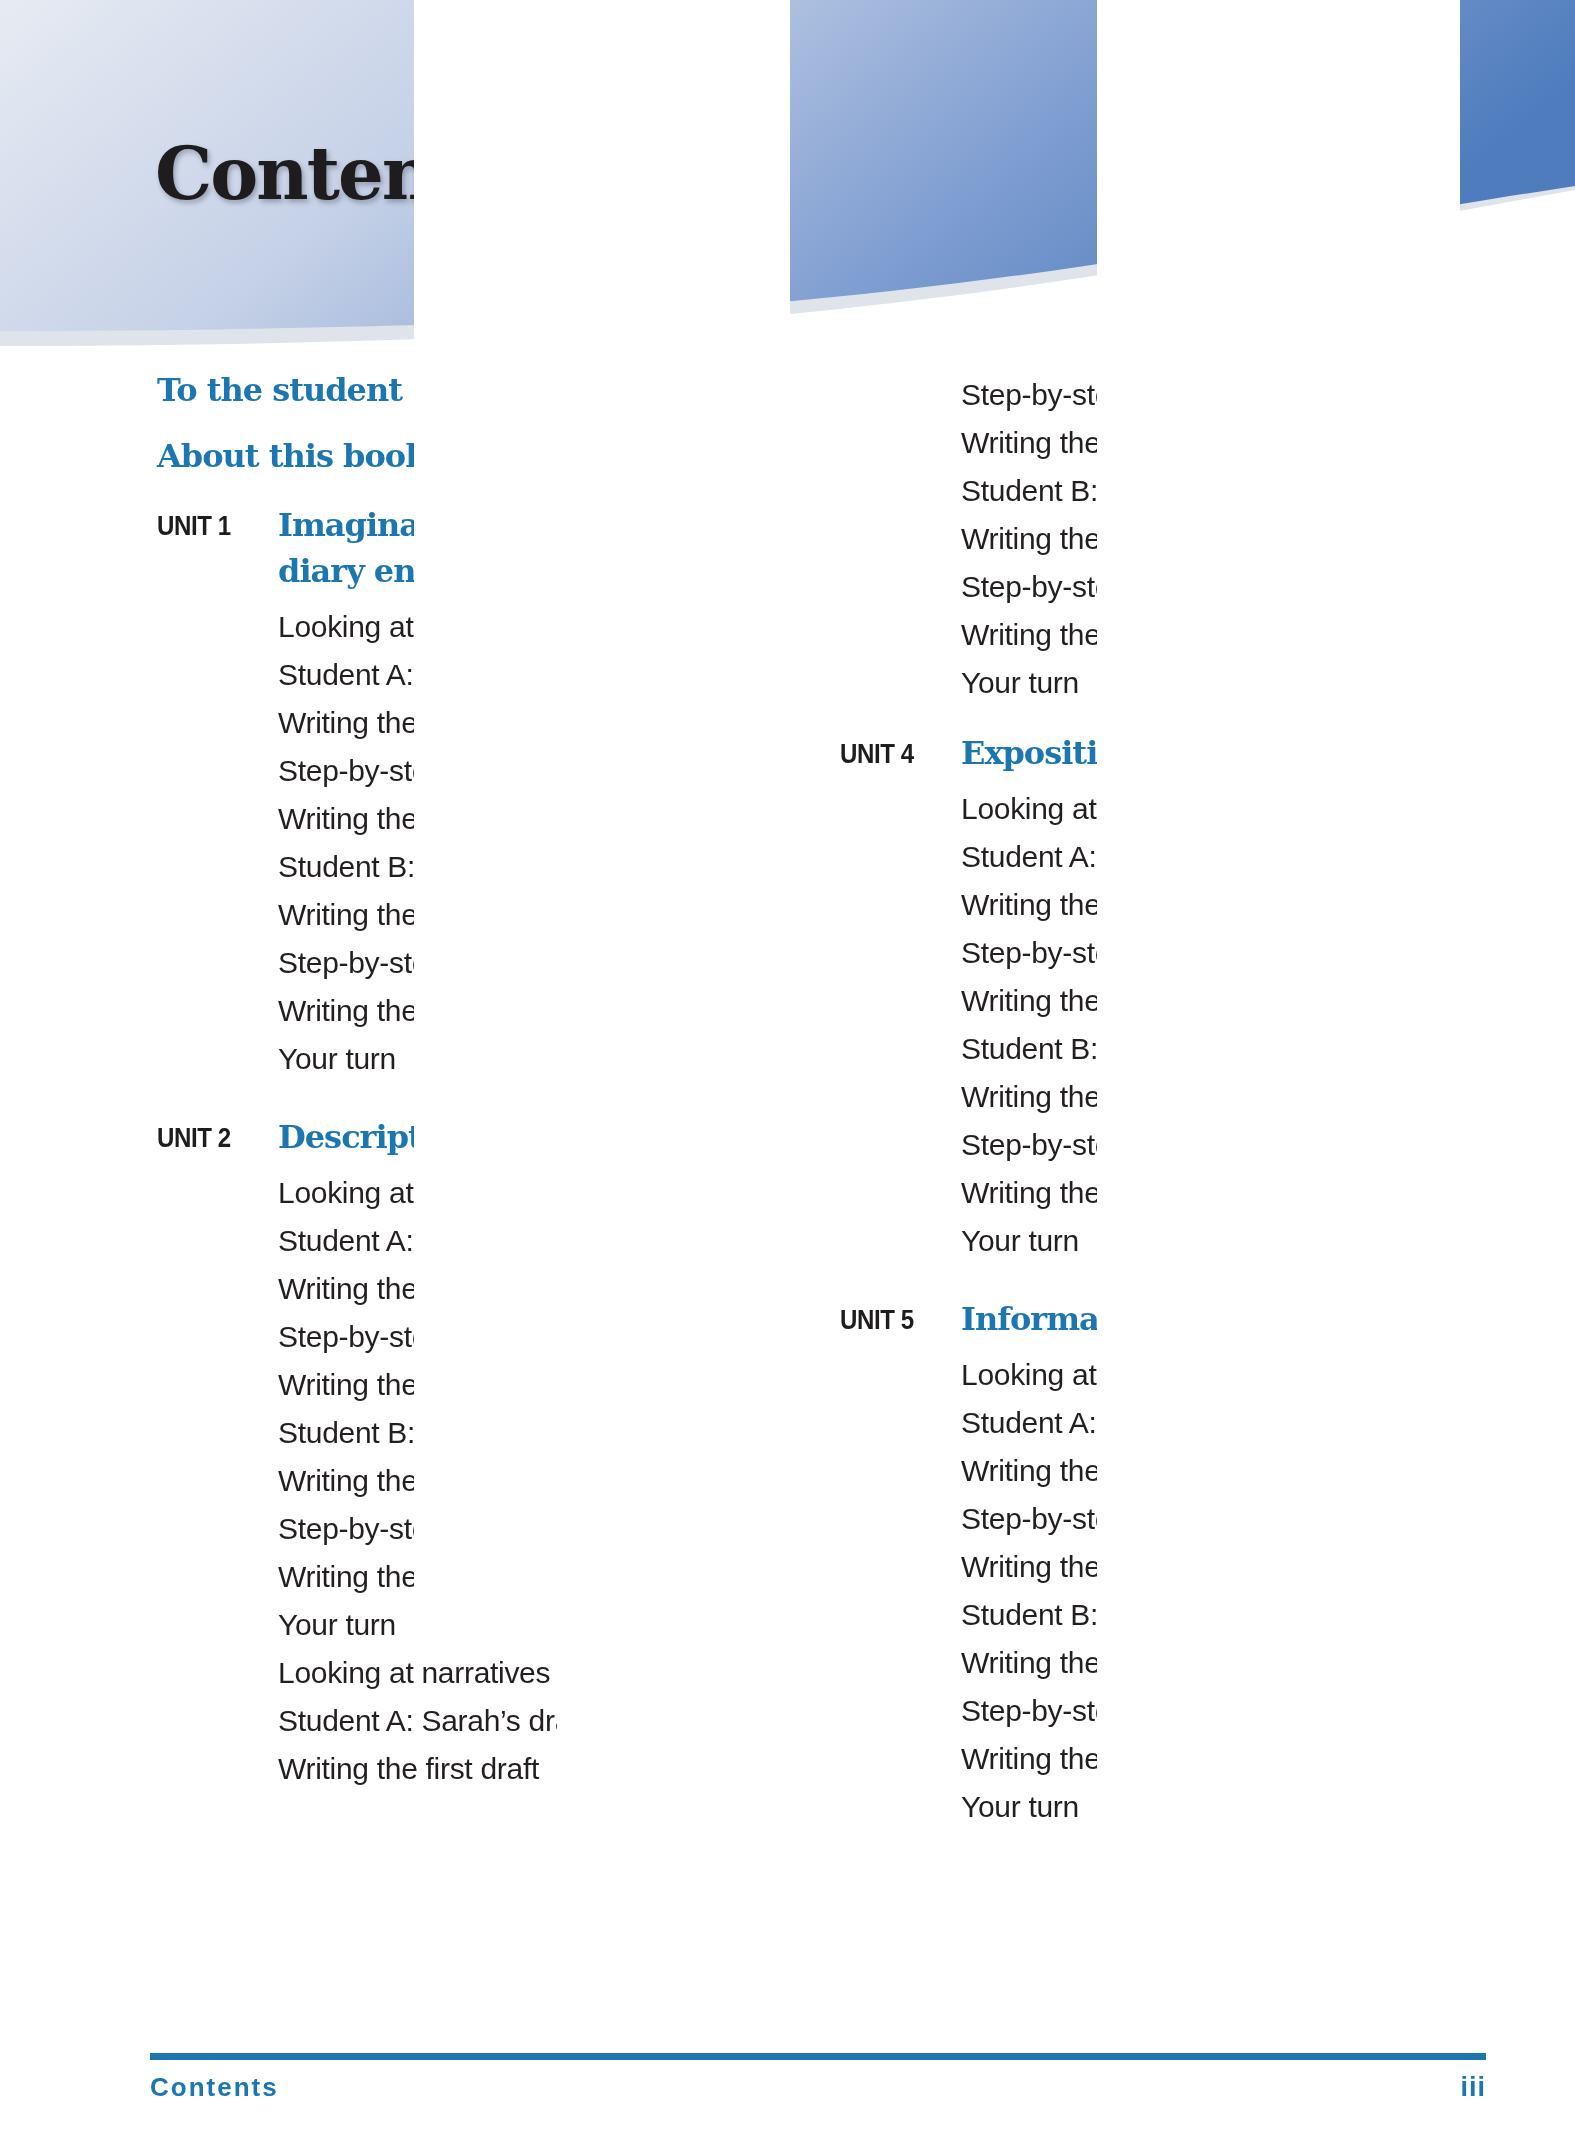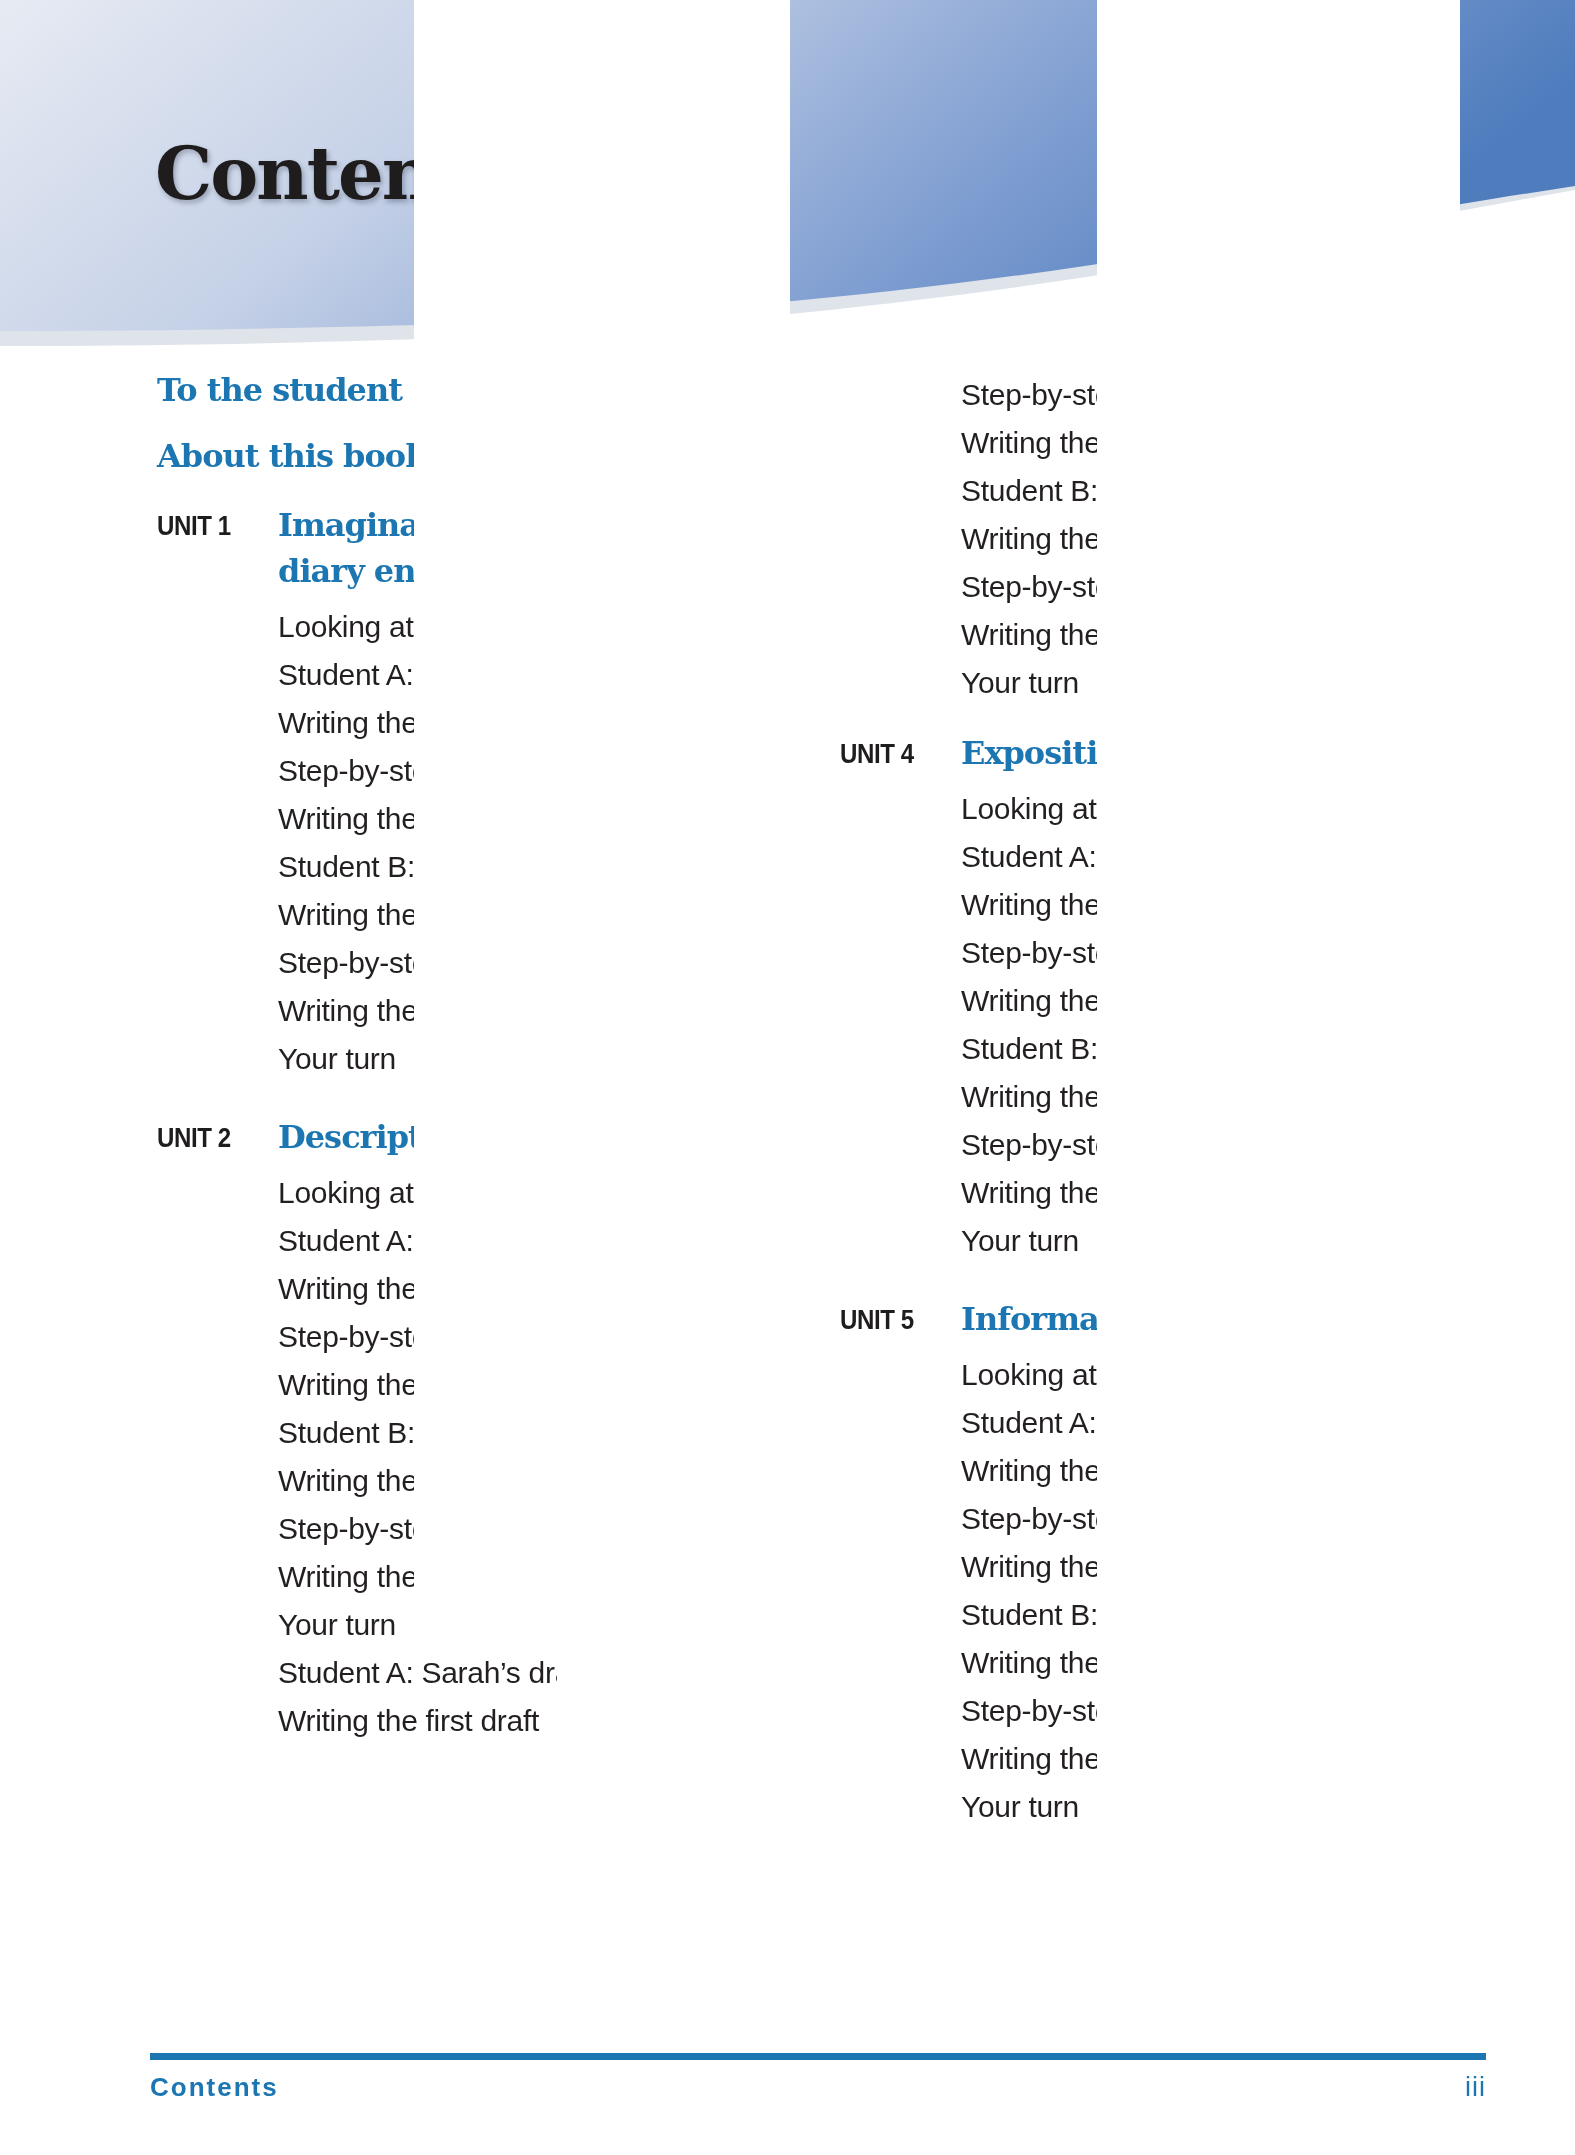--- a/index.html
+++ b/index.html
@@ -152,21 +152,21 @@
   }
   .footer-left {
     font-family: "Liberation Sans", sans-serif;
     font-weight: bold;
     font-size: 26px;
     letter-spacing: 2px;
     color: var(--accent, #1b76b1);
   }
   .footer-right {
     font-family: "Liberation Sans", sans-serif;
-    font-weight: normal;
+    font-weight: bold;
     font-size: 27px;
     letter-spacing: 1px;
     color: var(--accent, #1b76b1);
   }
 </style>
 </head>
 <body>
 
 <div class="page">
 
@@ -312,20 +312,25 @@
           <span class="page">23</span>
         </div>
         <div class="entry">
           <span class="label">Your turn</span>
           <div class="dots"></div>
           <span class="page">24</span>
         </div>
       </div>
       <div class="unit-wrap">
         <div class="entry">
+          <span class="label">Looking at narratives</span>
+          <div class="dots"></div>
+          <span class="page">25</span>
+        </div>
+        <div class="entry">
           <span class="label">Student A: Sarah’s draft</span>
           <div class="dots"></div>
           <span class="page">26</span>
         </div>
         <div class="entry">
           <span class="label">Writing the first draft</span>
           <div class="dots"></div>
           <span class="page">27</span>
         </div>
       </div>

